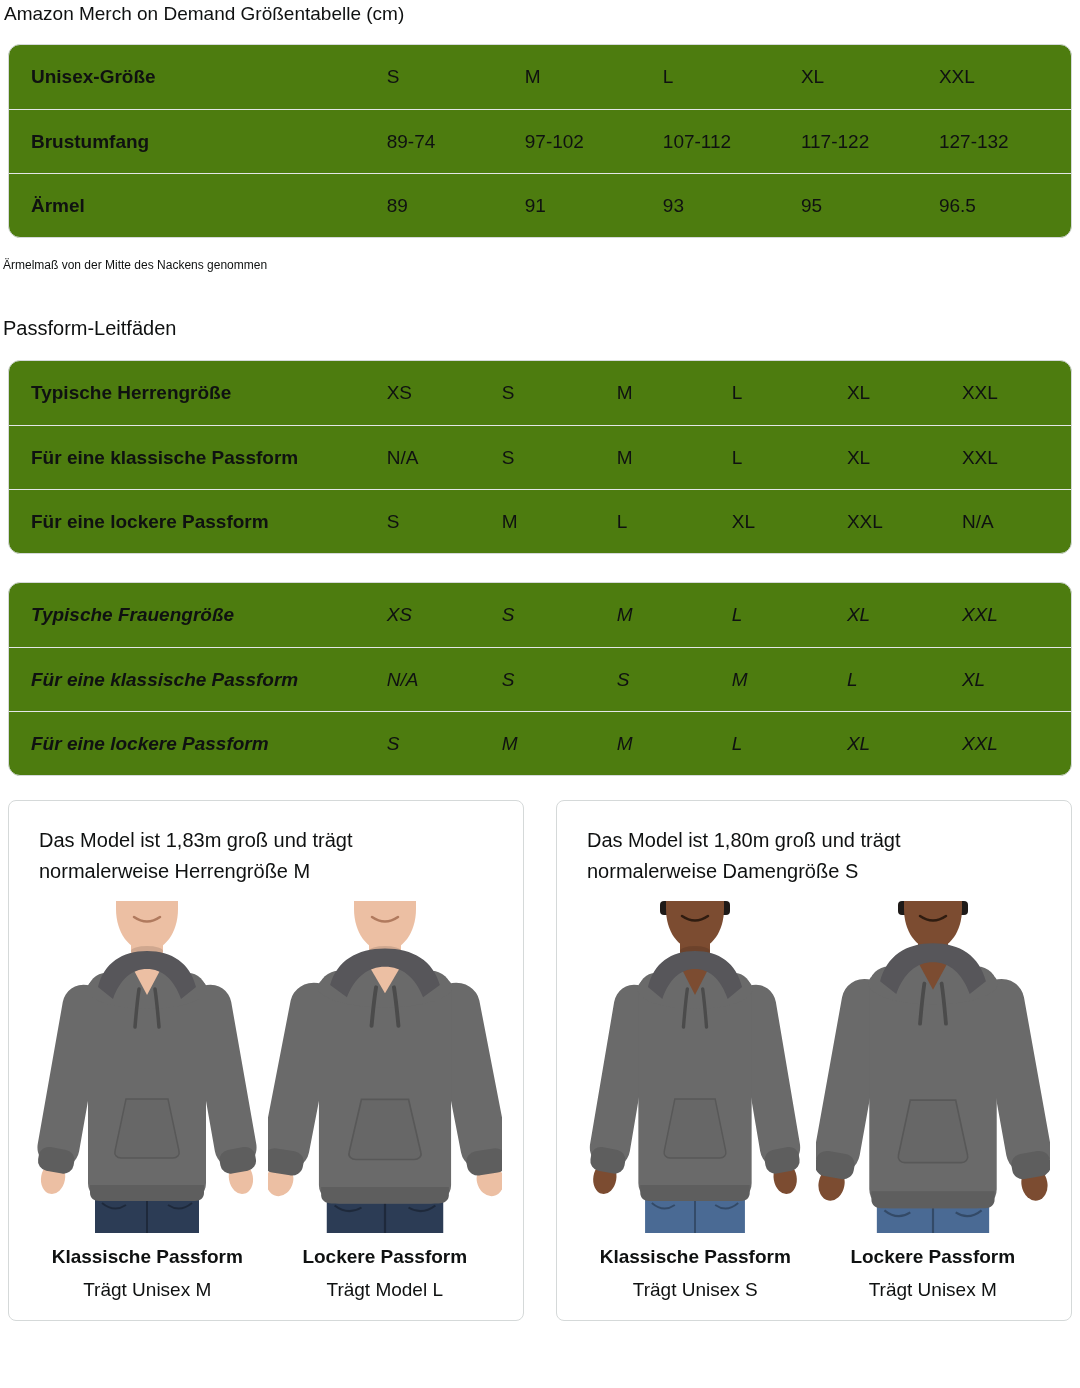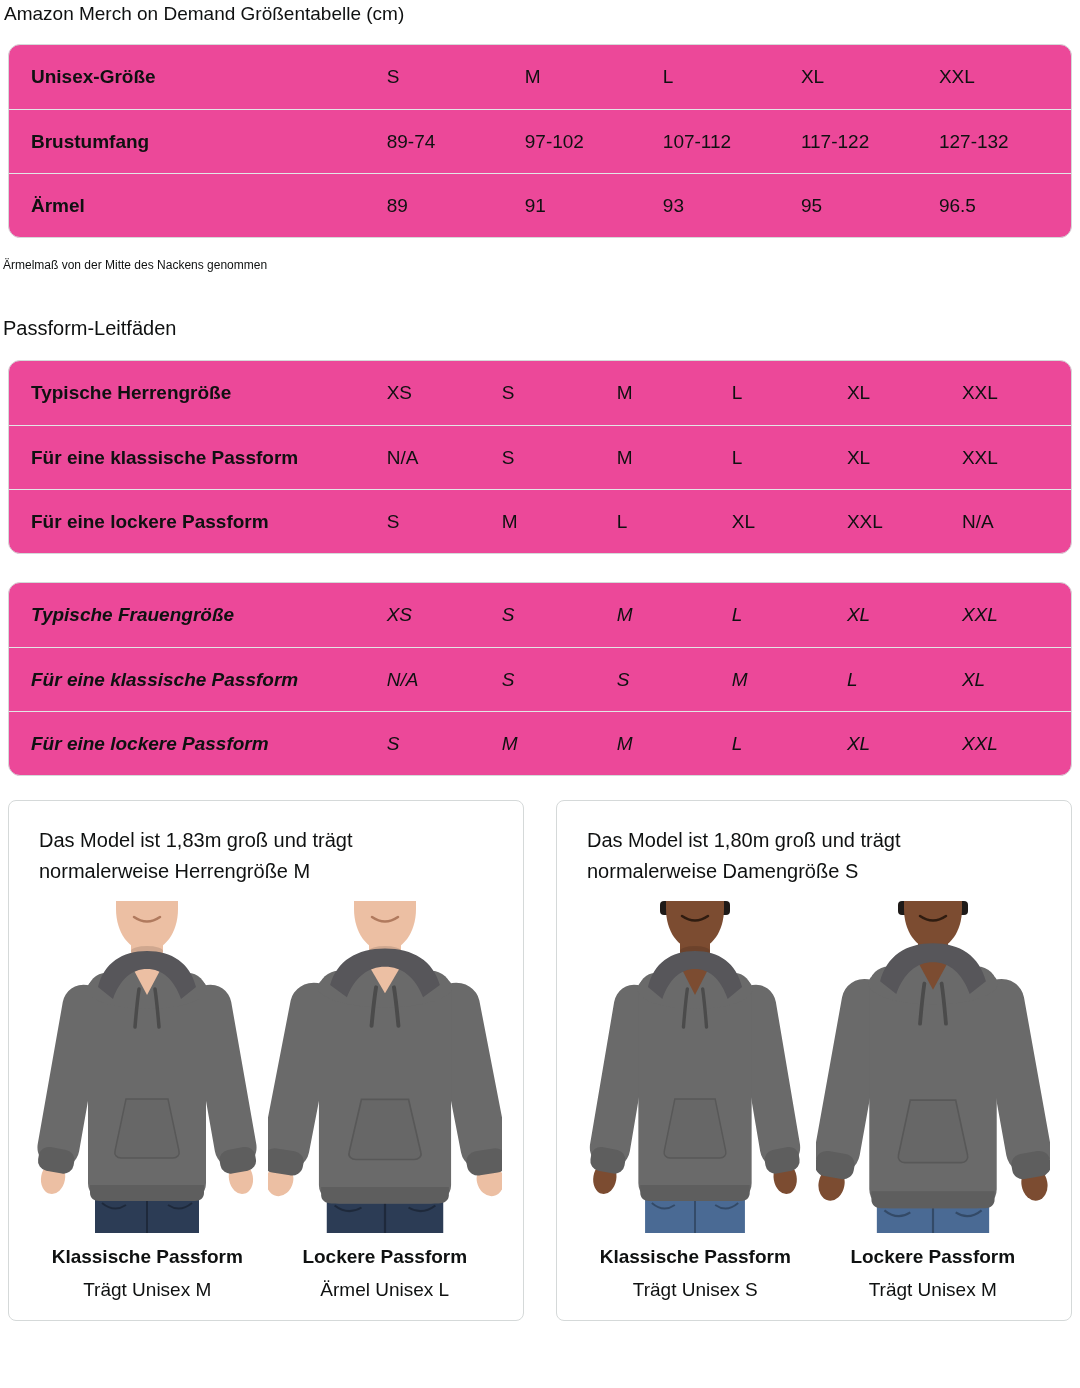--- a/index.html
+++ b/index.html
@@ -30,21 +30,21 @@
   }
   p.note{
     font-size:12px;font-weight:400;margin:16px 0 0 3px;line-height:22px;
   }
 
   .panel{
     border:1px solid var(--border);
     border-radius:12px;
     margin:0 8px;
     overflow:hidden;
-    background:#ec4899;
+    background:#4d7c0f;
   }
   .panel .row{display:grid;min-height:64px;align-items:center;}
   .panel .row + .row{border-top:1px solid var(--divider);}
   .table5 .row{grid-template-columns:35% repeat(5,1fr);}
   .table6 .row{grid-template-columns:35% repeat(6,1fr);}
   .cell{font-size:19px;padding:4px 2px 4px 6px;line-height:24px;}
   .cell.label{font-weight:700;padding-left:22px;}
   .mt28{margin-top:28px;font-style:italic;}
 
   .cards{display:flex;gap:32px;margin:24px 8px 0 8px;}
@@ -253,21 +253,21 @@
             <div class="size-label">Trägt Unisex M</div>
           </figcaption>
         </figure>
         <figure class="model-figure">
           <svg class="fig fig-male fig-loose-m" viewBox="0 0 230 332">
             <use href="#sym-head-male" width="230" height="332" class="use-head"></use>
             <use href="#sym-hoodie" width="230" height="332" class="use-hoodie"></use>
           </svg>
           <figcaption>
             <div class="fit-label">Lockere Passform</div>
-            <div class="size-label">Ärmel Unisex L</div>
+            <div class="size-label">Trägt Model L</div>
           </figcaption>
         </figure>
       </div>
     </div>
 
     <div class="card">
       <p class="desc">Das Model ist 1,80m groß und trägt normalerweise Damengröße S</p>
       <div class="figures">
         <figure class="model-figure">
           <svg class="fig fig-female fig-classic-f" viewBox="0 0 230 332">

